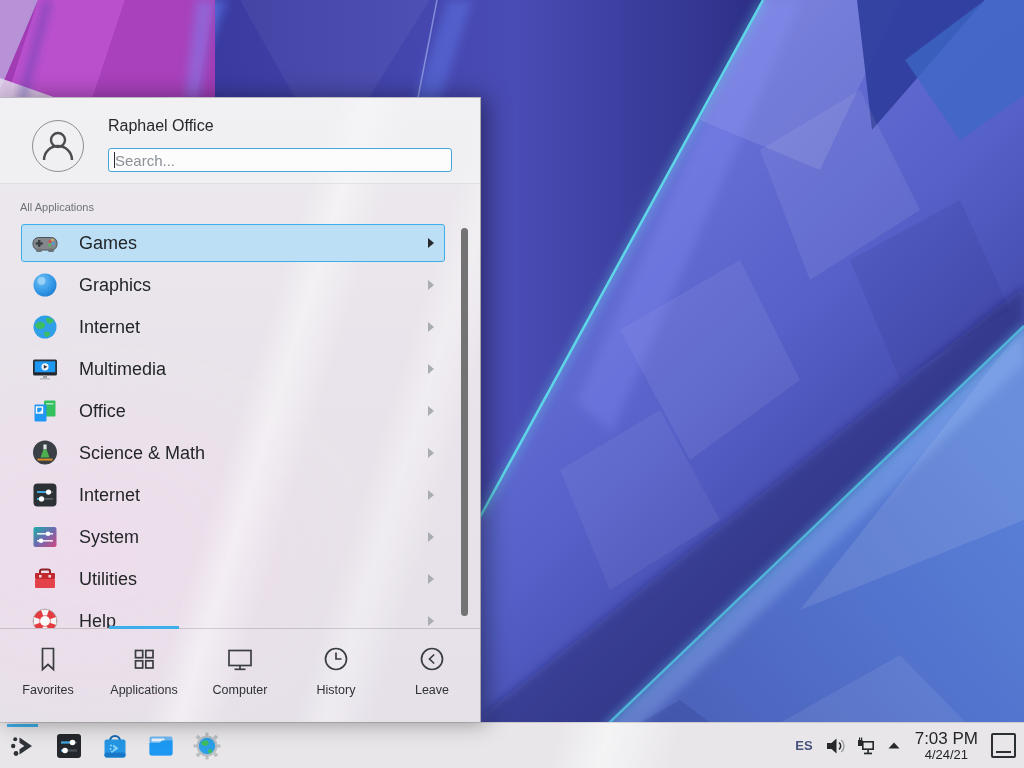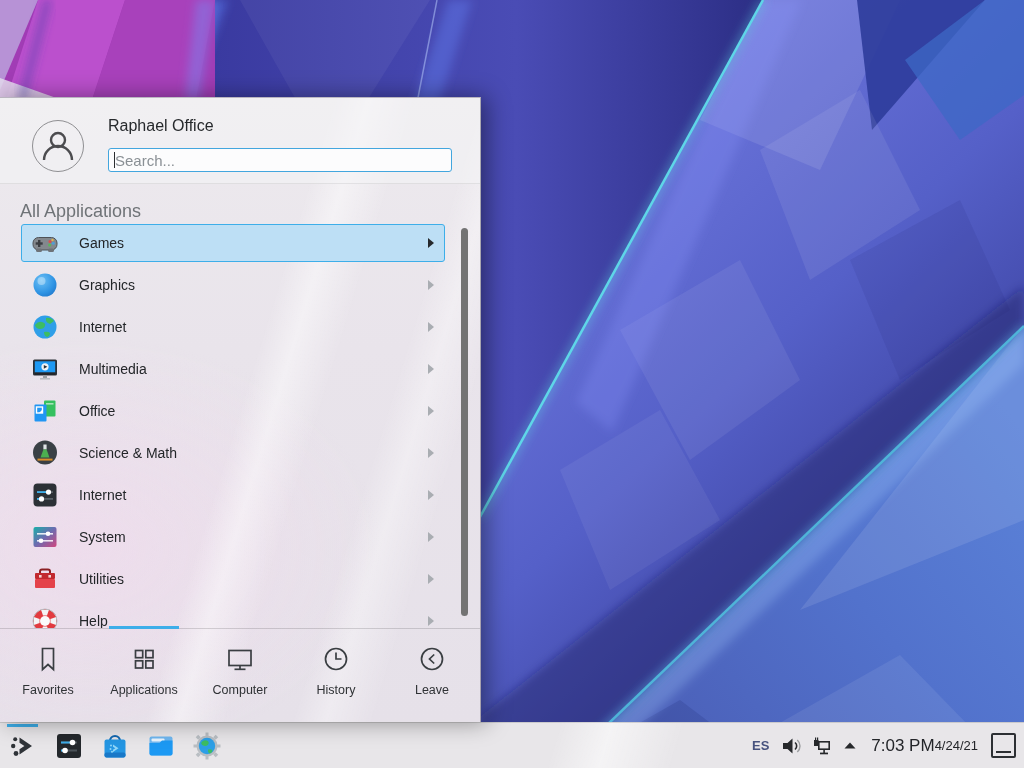--- a/index.html
+++ b/index.html
@@ -11,21 +11,21 @@
   
   .taskbar{position:absolute;left:0;right:0;top:722px;height:46px;z-index:1;
     background:linear-gradient(107deg, rgba(255,255,255,0) 54%, rgba(255,255,255,.55) 59%, rgba(255,255,255,0) 66%), #e8e6e9;
     border-top:1px solid rgba(0,0,0,.12);display:flex;align-items:flex-end;}
   .task-apps{display:flex;align-items:center;height:100%;}
   .task-btn{position:relative;width:46px;height:100%;display:flex;align-items:center;justify-content:center;}
   .task-btn .active-line{position:absolute;top:1px;left:7px;width:31px;height:3px;background:#3daee9;}
   .tray{position:absolute;right:8px;top:0;height:100%;display:flex;align-items:center;gap:9px;}
   .kbd-layout{font-size:13px;font-weight:bold;color:#47527e;padding:0 2px;}
   .tray-icon{display:flex;align-items:center;justify-content:center;}
-  .clock{display:flex;flex-direction:row;align-items:center;color:#232529;line-height:1.05;margin:17px 4px;}
+  .clock{display:flex;flex-direction:column;align-items:center;color:#232529;line-height:1.05;margin:17px 4px;}
   .clock .time{font-size:17px;}
   .clock .date{font-size:13px;}
   .show-desktop{width:25px;height:25px;border:2px solid #2c2f33;border-radius:2px;position:relative;background:transparent;}
   .show-desktop::after{content:"";position:absolute;left:3px;right:3px;bottom:3px;height:2px;background:#2c2f33;}
   
   .menu{position:absolute;left:0;top:97px;width:481px;height:625px;z-index:2;
     background:
       linear-gradient(107deg, rgba(255,255,255,0) 50%, rgba(255,255,255,.45) 55%, rgba(255,255,255,0) 62%, rgba(255,255,255,0) 72%, rgba(255,255,255,.35) 77%, rgba(255,255,255,0) 84%),
       radial-gradient(ellipse 420px 300px at 18% 72%, rgba(243,216,238,.55), rgba(243,216,238,0) 70%),
       linear-gradient(180deg,#edeaee 0%,#e9e4eb 40%,#e6e1e9 100%);
@@ -34,27 +34,27 @@
   .menu-header{position:absolute;left:0;top:0;right:0;height:86px;background:rgba(244,244,246,.55);
     border-bottom:1px solid rgba(0,0,0,.07);}
   .avatar{position:absolute;left:32px;top:22px;width:52px;height:52px;border-radius:50%;
     border:1px solid #8f8f92;display:flex;align-items:center;justify-content:center;}
   .user-name{position:absolute;left:108px;top:19px;font-size:16px;color:#26292c;}
   .search-wrap{position:absolute;left:108px;top:50px;width:344px;height:24px;}
   .search-input{width:100%;height:100%;border:1px solid #43a6de;border-radius:3px;background:#fcfcfd;
     font-family:inherit;font-size:15px;color:#333;padding:0 6px;outline:none;}
   .search-input::placeholder{color:#8a9095;opacity:1;}
   .caret{position:absolute;left:6px;top:4px;width:1px;height:16px;background:#2a2d30;}
-  .section-label{position:absolute;left:20px;top:103px;font-size:18px;color:#6f7377;}
+  .section-label{position:absolute;left:20px;top:103px;font-size:11px;color:#6f7377;}
   .cat-list{position:absolute;left:0;top:124px;width:100%;height:406px;overflow:hidden;}
   .cat-item{position:absolute;left:21px;width:424px;height:38px;border:1px solid transparent;border-radius:3px;
     display:flex;align-items:center;}
   .cat-item.selected{background:#bddff5;border-color:#3daee9;}
   .cat-icon{width:28px;height:28px;margin-left:9px;display:flex;align-items:center;justify-content:center;}
-  .cat-label{margin-left:20px;font-size:14px;color:#232629;}
+  .cat-label{margin-left:20px;font-size:18px;color:#232629;}
   .cat-arrow{position:absolute;right:10px;width:0;height:0;border-left:6px solid #a9adb2;
     border-top:5px solid transparent;border-bottom:5px solid transparent;}
   .cat-item.selected .cat-arrow{border-left-color:#26292c;}
   .scrollbar{position:absolute;left:461px;top:130px;width:7px;height:388px;background:#737373;border-radius:4px;}
   .menu-divider{position:absolute;left:0;right:0;top:530px;height:1px;background:rgba(0,0,0,.14);}
   .tab-bar{position:absolute;left:0;right:0;top:531px;height:94px;display:flex;}
   .tab{position:relative;flex:1;display:flex;flex-direction:column;align-items:center;padding-top:15px;gap:9px;}
   .tab.active::before{content:"";position:absolute;top:-3px;left:13px;right:13px;height:3px;background:#3daee9;}
   .tab-label{font-size:12.5px;color:#2f3235;}
   svg{display:block;}

